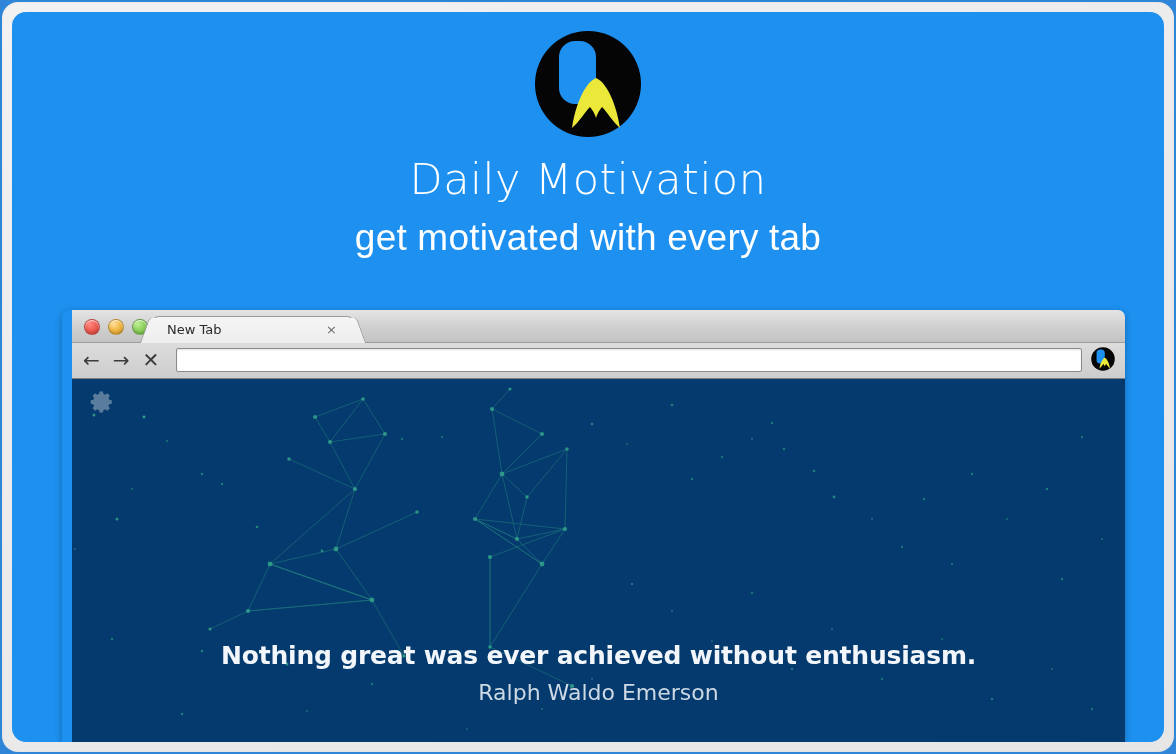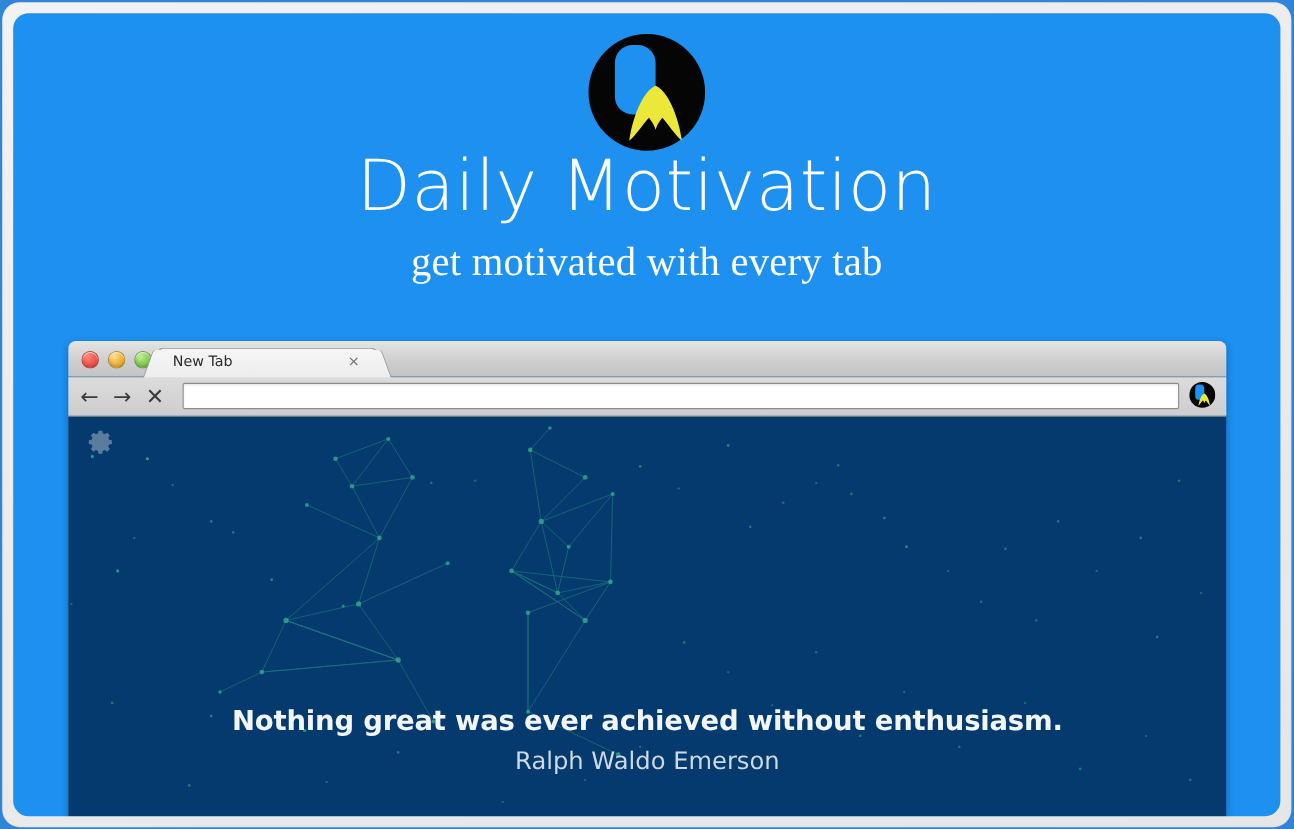--- a/index.html
+++ b/index.html
@@ -51,47 +51,49 @@
     top: 0;
     width: 100%;
     text-align: center;
   }
   .logo-wrap {
     margin: 18px auto 0;
     width: 108px;
     height: 108px;
   }
   .hero-title {
-    font-size: 64px;
+    font-size: 43px;
     font-weight: 300;
     color: #ffffff;
     letter-spacing: 0.5px;
     line-height: 1;
+    margin-top: 20px;
     font-family: "DejaVu Sans", sans-serif;
   }
   .hero-sub {
     font-size: 37px;
     font-weight: 300;
     color: #ffffff;
     letter-spacing: 0.2px;
     line-height: 1;
     margin-top: 18px;
-    font-family: Liberation Serif, serif;
+    font-family: Liberation Sans, sans-serif;
   }
 
   
   .browser {
     position: absolute;
     left: 50px;
     top: 298px;
     width: 1053px;
     height: 432px;
     border-radius: 7px 7px 0 0;
     overflow: hidden;
     box-shadow: 0 2px 7px rgba(0,0,0,0.28);
+    padding-left: 10px;
   }
   .titlebar {
     position: relative;
     height: 32px;
     background: linear-gradient(180deg, #e4e4e4 0%, #cfcfcf 55%, #c4c4c4 100%);
     border-bottom: 1px solid #9d9d9d;
   }
   .traffic {
     position: absolute;
     left: 12px;

